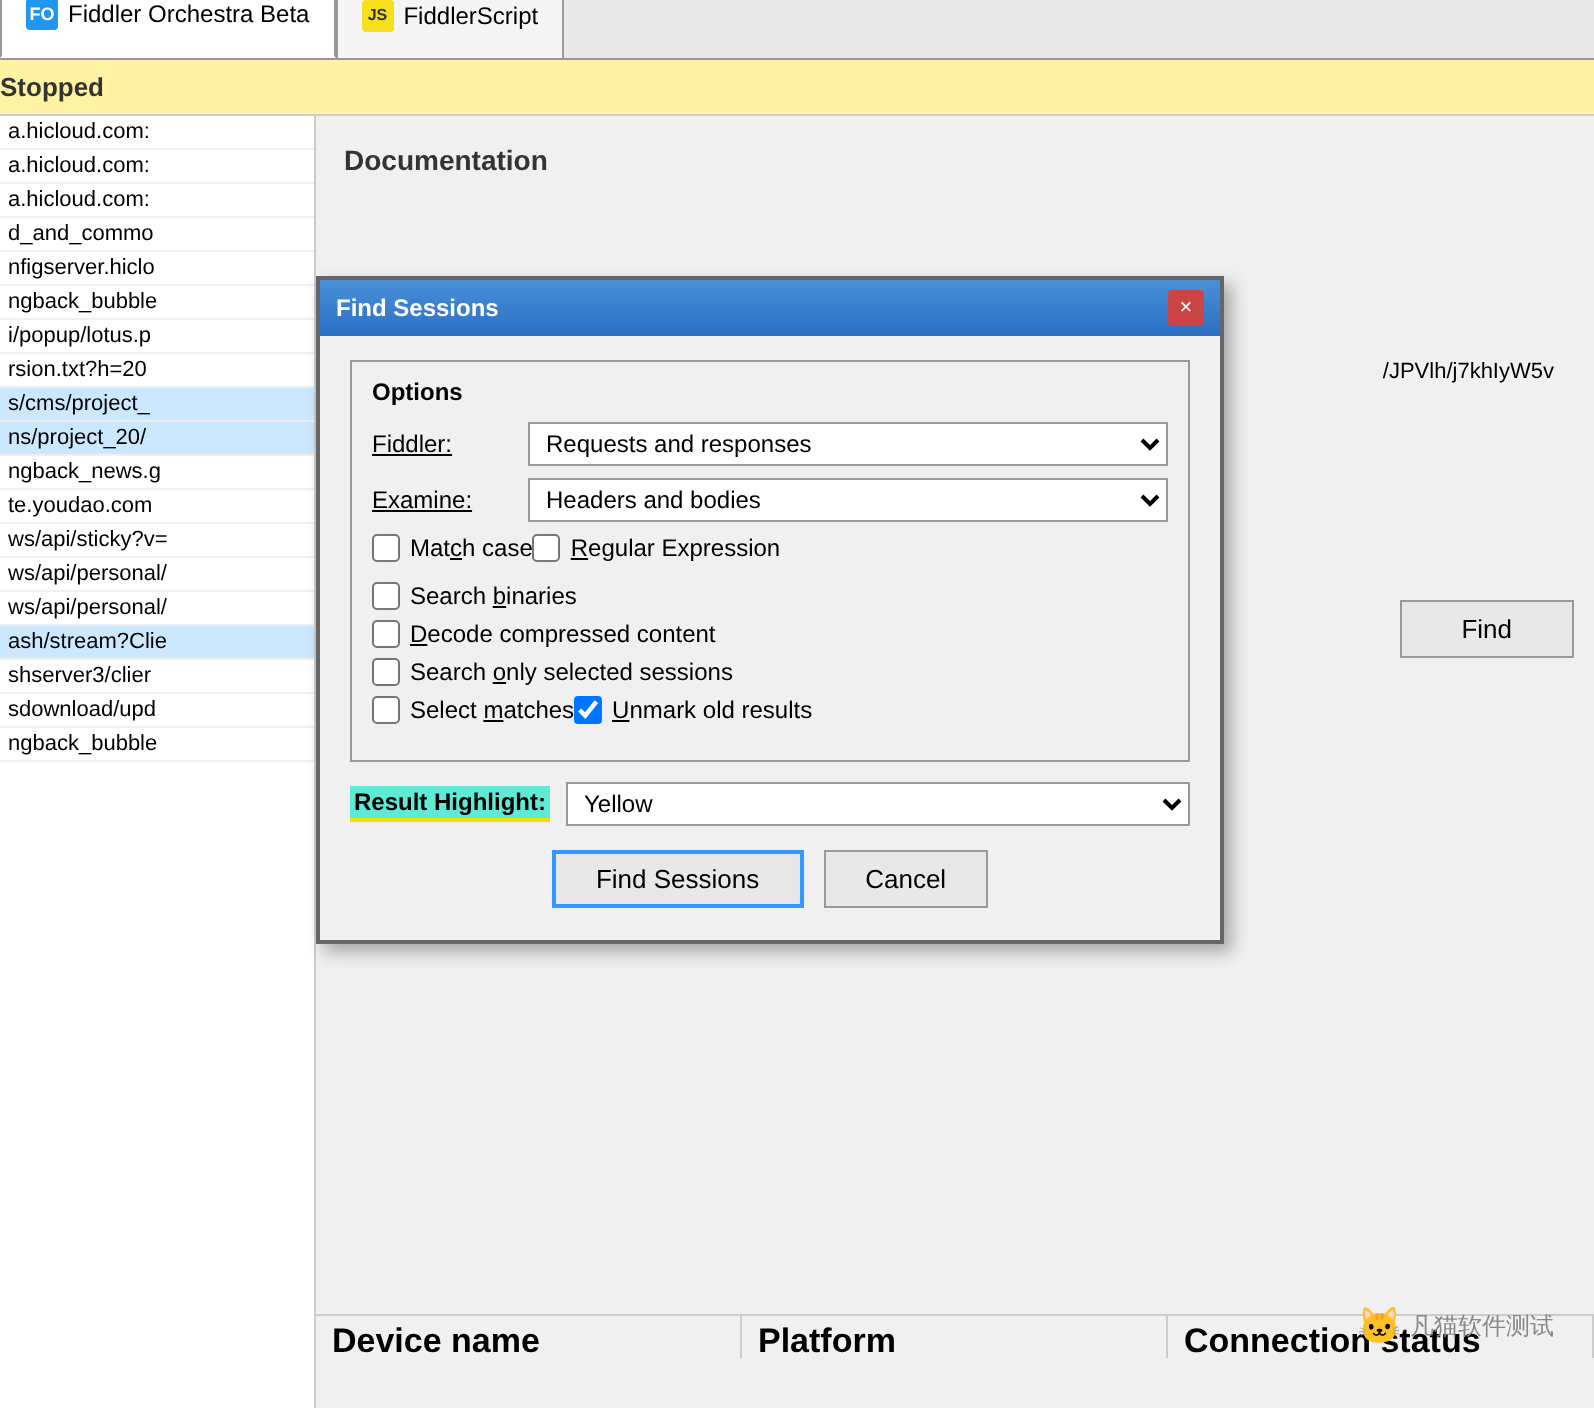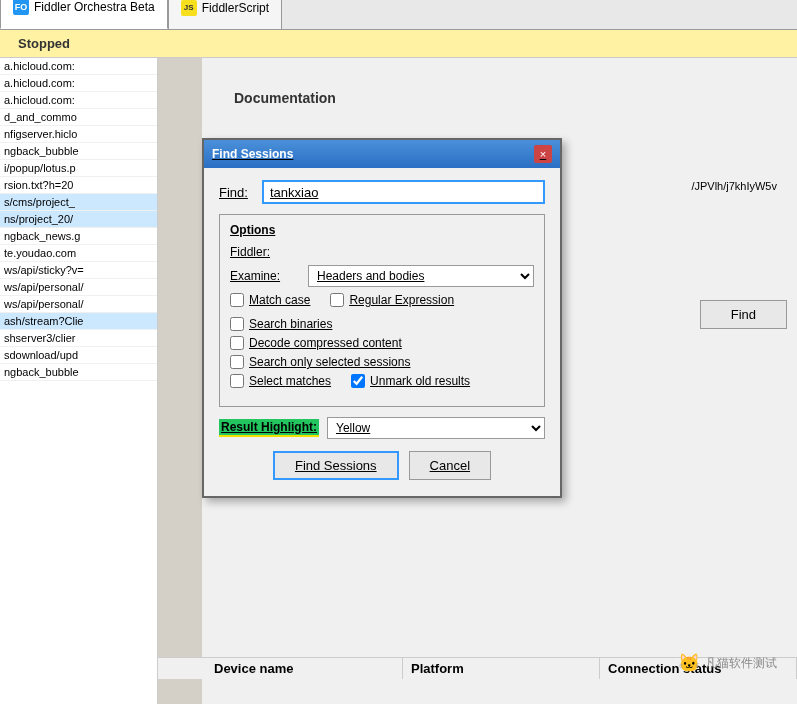--- a/index.html
+++ b/index.html
@@ -61,21 +61,21 @@
 
     
     .stopped-bar {
       position: absolute;
       top: 30px; left: 0; right: 0;
       height: 28px;
       background: #fff3a3;
       border-bottom: 1px solid #ccc;
       display: flex;
       align-items: center;
-      padding-left: 18px;
+      padding-left: 0;
       font-weight: bold;
       font-size: 13px;
       color: #333;
     }
 
     
     .left-sidebar {
       position: absolute;
       top: 58px; left: 0;
       width: 158px;
@@ -94,41 +94,39 @@
     }
     .url-item.highlight {
       background: #cce8ff;
     }
 
     
     .main-content {
       position: absolute;
       top: 58px; left: 158px; right: 0; bottom: 0;
       background: #f0f0f0;
-      padding: 32px;
-      margin-left: 44px;
+      padding: 14px;
     }
 
     
     .documentation-label {
       font-size: 14px;
       font-weight: bold;
       margin-bottom: 10px;
       color: #333;
     }
 
     
     .dialog {
       position: absolute;
       top: 80px; left: 0;
-      width: 360px;
+      width: 454px;
       background: #f0f0f0;
       border: 2px solid #666;
       box-shadow: 4px 4px 8px rgba(0,0,0,0.3);
-      text-decoration: underline;
     }
     .dialog-titlebar {
       background: linear-gradient(to bottom, #4a90d9, #2a6fc4);
       color: white;
       padding: 5px 8px;
       display: flex;
       align-items: center;
       justify-content: space-between;
       font-size: 12px;
       font-weight: bold;
@@ -216,36 +214,35 @@
     .checkbox-label {
       font-size: 12px;
     }
     .underline-char {
       text-decoration: underline;
     }
 
     .two-col-row {
       display: flex;
       align-items: center;
-      gap: 20px;
       margin-bottom: 5px;
     }
 
     
     .highlight-row {
       display: flex;
       align-items: center;
       gap: 8px;
       margin-bottom: 12px;
     }
     .highlight-label {
       font-size: 12px;
       font-weight: bold;
       border-bottom: 2px solid #f0e000;
-      background: #22c55e;
+      background: #5eead4;
       padding: 1px 2px;
     }
     .highlight-select {
       flex: 1;
       height: 22px;
       border: 1px solid #999;
       background: white;
       font-size: 12px;
       padding: 0 4px;
       cursor: pointer;
@@ -300,22 +297,21 @@
 
     
     .table-header {
       position: absolute;
       bottom: 25px; left: 158px;
       right: 0;
       height: 22px;
       background: #f0f0f0;
       display: flex;
       border-top: 1px solid #ccc;
-      font-size: 13px;
-      padding-left: 48px;
+      font-size: 17px;
     }
     .table-col {
       padding: 3px 8px;
       border-right: 1px solid #ccc;
       flex: 1;
       font-weight: bold;
     }
   </style>
 </head>
 <body>
@@ -364,32 +360,33 @@
 <div class="main-content">
   <div class="documentation-label">Documentation</div>
 
   <div class="dialog">
     <div class="dialog-titlebar">
       <span>Find Sessions</span>
       <button class="dialog-close-btn">×</button>
     </div>
     <div class="dialog-body">
 
-      <div class="find-row">
-        <label class="find-label">Find:</label>
-        <input class="find-input" type="text" value="tankxiao" style="">
-      </div>
 
       <div class="options-group">
         <div class="options-legend">Options</div>
 
         <div class="form-row">
           <label class="form-label">
             <span>Fiddler:</span>
           </label>
+          <select class="form-select">
+            <option value="Requests and responses">Requests and responses</option>
+            <option value="Requests only">Requests only</option>
+            <option value="Responses only">Responses only</option>
+          </select>
         </div>
 
         <div class="form-row">
           <label class="form-label">
             <span>Examine:</span>
           </label>
           <select class="form-select">
             <option value="Headers and bodies">Headers and bodies</option>
             <option value="Headers only">Headers only</option>
             <option value="Bodies only">Bodies only</option>

